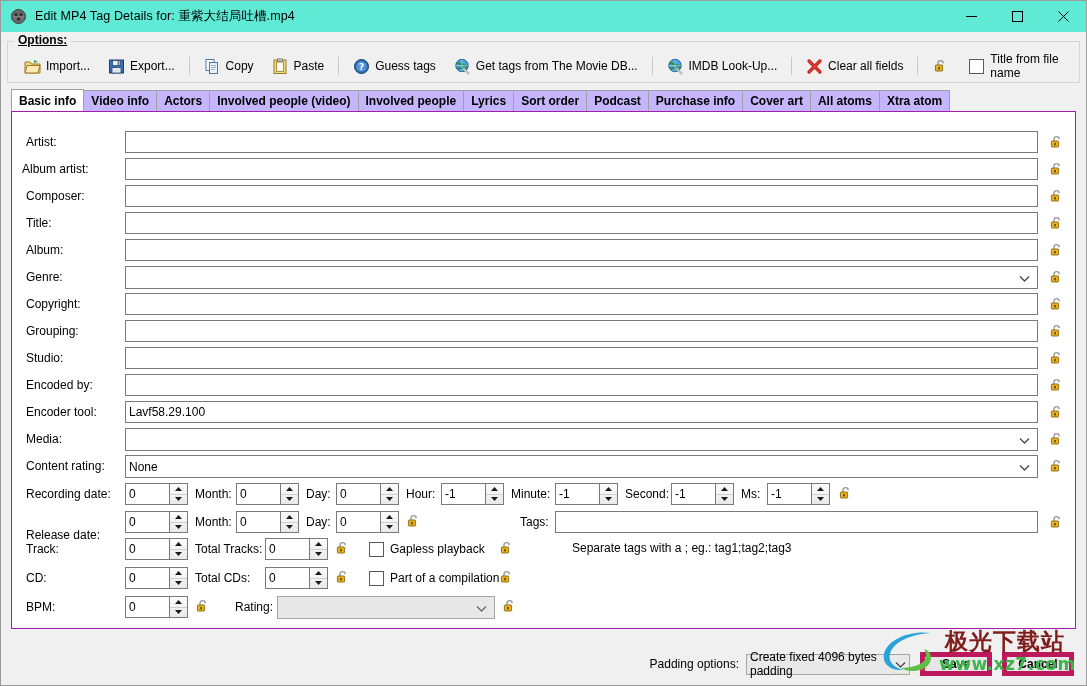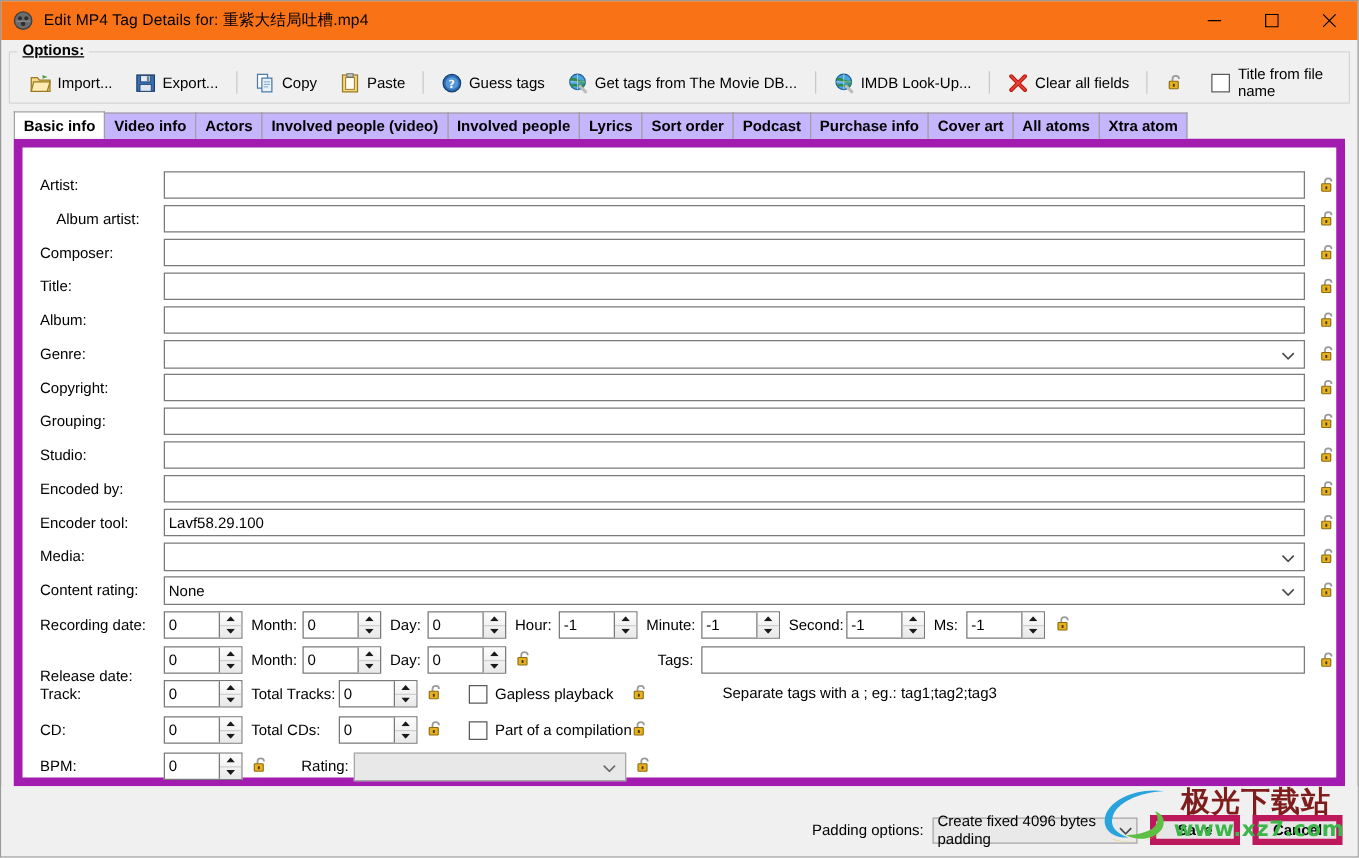--- a/index.html
+++ b/index.html
@@ -10,21 +10,21 @@
     font-size:12px;color:#000;
     -webkit-font-smoothing:none;
   }
   .window{
     position:absolute;left:0;top:0;width:1087px;height:686px;
     background:#f0f0f0;border:1px solid #9a9a9a;box-sizing:border-box;
     display:flex;flex-direction:column;
   }
   
   .titlebar{
-    height:31px;min-height:31px;background:#f97316;display:flex;align-items:center;
+    height:31px;min-height:31px;background:#5eead4;display:flex;align-items:center;
     position:relative;
   }
   .title-icon{
     width:17px;height:17px;margin-left:9px;margin-right:8px;flex:none;position:relative;
   }
   .title-text{font-size:12.5px;color:#000;letter-spacing:.1px;white-space:nowrap;}
   .wincontrols{position:absolute;right:0;top:0;height:31px;display:flex;}
   .wc{width:46px;height:31px;display:flex;align-items:center;justify-content:center;}
   .wc svg{display:block;}
   
@@ -60,21 +60,21 @@
     position:relative;z-index:4;
   }
   .tab{
     font-weight:bold;font-size:12px;padding:3px 7px 3px 7px;height:21px;box-sizing:border-box;
     border:1px solid #a0a0a0;border-bottom:none;background:#c4b5fd;white-space:nowrap;
     display:flex;align-items:center;margin-right:-1px;cursor:default;
   }
   .tab.active{background:#ffffff;height:22px;position:relative;z-index:5;}
   
   .tabpage{
-    margin:0 10px;border:7px solid #a21caf;background:#fff;position:relative;
+    margin:0 10px;border:1px solid #a21caf;background:#fff;position:relative;
     height:518px;flex:none;box-sizing:border-box;
   }
   .row{position:absolute;display:flex;align-items:center;height:22px;}
   .lbl{font-size:12px;white-space:nowrap;}
   .tinput{
     border:1px solid #7a7a7a;background:#fff;height:22px;box-sizing:border-box;
     font-family:"Liberation Sans",sans-serif;font-size:12px;padding:0 3px;
     display:flex;align-items:center;color:#000;
   }
   .combo{
@@ -342,21 +342,21 @@
       </div>
     <div class="tinput" style="position:absolute;left:113px;top:19px;width:913px;"></div>
     <span class="lock" style="position:absolute;left:1037px;top:23px;">
       <svg width="14" height="14" viewBox="0 0 14 14">
           <path d="M5 6 V4.2 A2.6 2.6 0 0 1 10.2 4.2" fill="none" stroke="#9a9a9a" stroke-width="1.4"></path>
           <rect x="2.4" y="6" width="7.2" height="6" rx="0.6" fill="#e8b21f" stroke="#8a6a10" stroke-width="0.9"></rect>
           <rect x="5.3" y="8" width="1.5" height="2.4" fill="#4a3a08"></rect>
         </svg>
     </span>
 
-    <div class="row" style="left:27px;top:46px;">
+    <div class="row" style="left:10px;top:46px;">
         <span class="lbl">Album artist:</span>
       </div>
     <div class="tinput" style="position:absolute;left:113px;top:46px;width:913px;"></div>
     <span class="lock" style="position:absolute;left:1037px;top:50px;">
       <svg width="14" height="14" viewBox="0 0 14 14">
           <path d="M5 6 V4.2 A2.6 2.6 0 0 1 10.2 4.2" fill="none" stroke="#9a9a9a" stroke-width="1.4"></path>
           <rect x="2.4" y="6" width="7.2" height="6" rx="0.6" fill="#e8b21f" stroke="#8a6a10" stroke-width="0.9"></rect>
           <rect x="5.3" y="8" width="1.5" height="2.4" fill="#4a3a08"></rect>
         </svg>
     </span>

